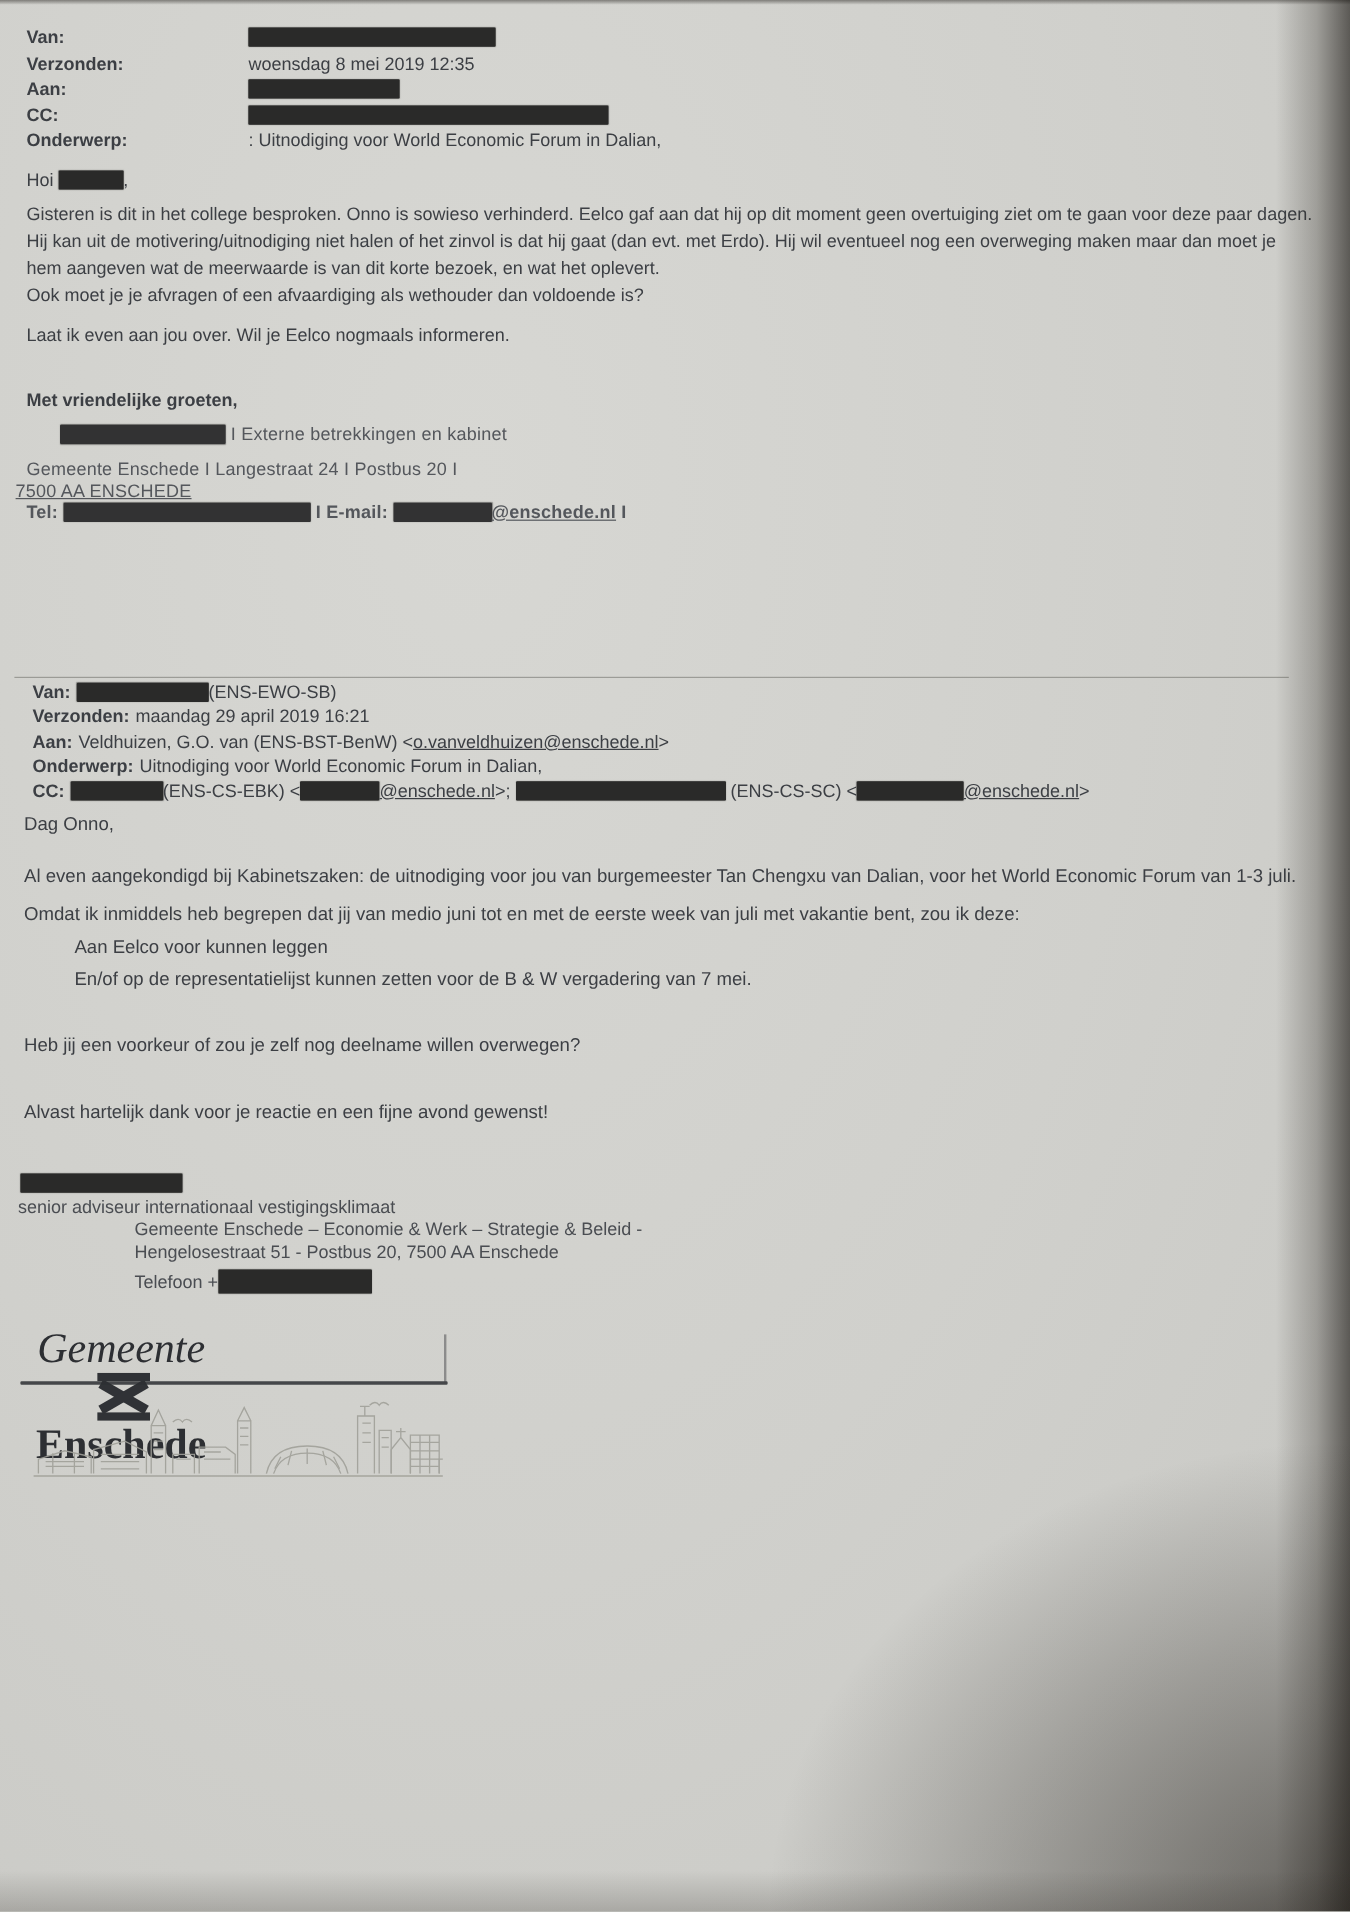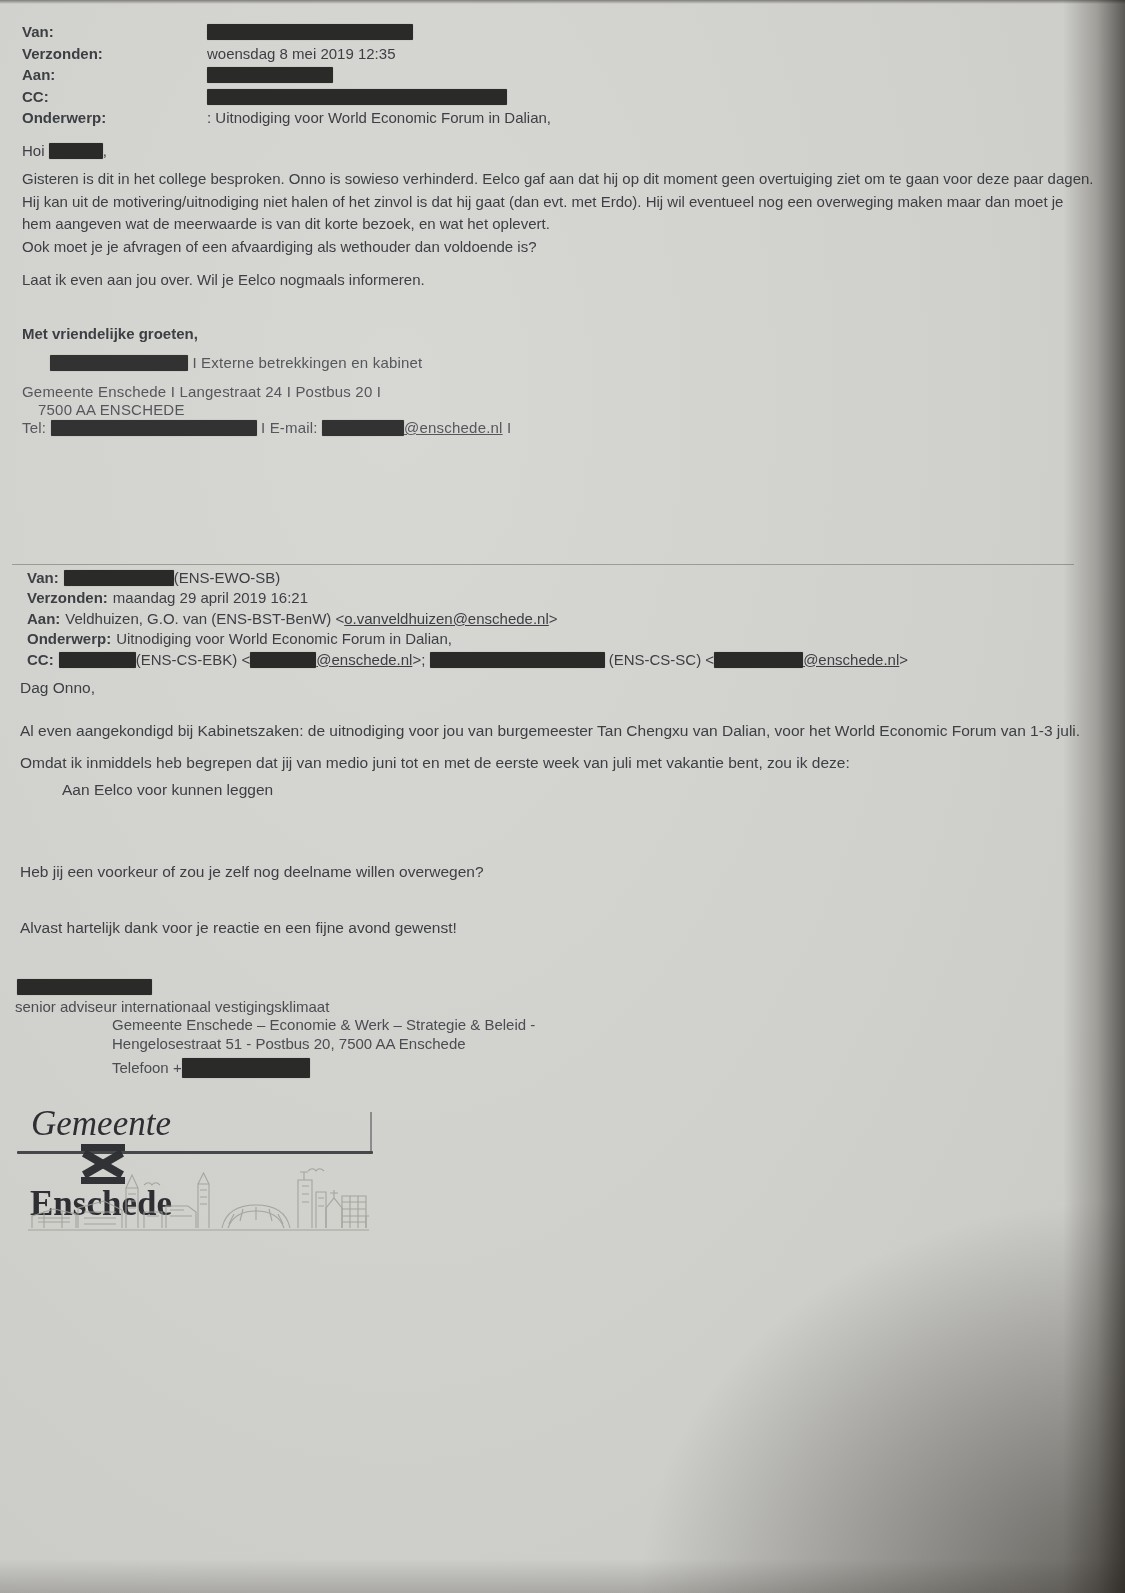--- a/index.html
+++ b/index.html
@@ -39,22 +39,22 @@
   .greeting{top:142px;left:22px;font-size:15px;}
   .parablock{left:22px;width:1078px;font-size:15px;line-height:22.6px;white-space:pre-line;}
   .p1{top:168px;}
   .p2{top:269px;}
   .closing{top:325px;left:22px;font-size:15px;font-weight:bold;}
 
   .sig1{font-size:15px;color:#54575c;letter-spacing:.2px;}
   .sig1 .redact{background:#323233;}
   .s1role{top:354px;left:22px;padding-left:28px;}
   .s1org{top:383px;left:22px;}
-  .s1city{top:401px;left:38px;}
-  .s1tel{top:419px;left:22px;}
+  .s1city{top:401px;left:13px;text-decoration:underline;}
+  .s1tel{top:419px;left:22px;font-weight:bold;}
 
   .sepline{top:564px;left:12px;width:1062px;height:1px;background:rgba(110,110,104,.55);}
 
   
   .e2header{top:569px;left:27px;font-size:15px;}
   .e2row{height:20.4px;white-space:nowrap;}
 
   .e2greet{top:679px;left:20px;font-size:15.5px;}
   .e2p{left:20px;width:1080px;font-size:15.5px;}
   .e2p1{top:722px;}
@@ -153,20 +153,21 @@
       <span class="lbl">CC:</span><span class="redact w77"></span><span>(ENS-CS-EBK) &lt;</span><span class="redact w66"></span><span class="u">@enschede.nl</span><span>&gt;;</span>
       <span class="redact w175"></span>
       <span>(ENS-CS-SC) &lt;</span><span class="redact w89"></span><span class="u">@enschede.nl</span><span>&gt;</span>
     </div>
   </div>
 
   <div class="abs e2greet">Dag Onno,</div>
   <div class="abs e2p e2p1">Al even aangekondigd bij Kabinetszaken: de uitnodiging voor jou van burgemeester Tan Chengxu van Dalian, voor het World Economic Forum van 1-3 juli.</div>
   <div class="abs e2p e2p2">Omdat ik inmiddels heb begrepen dat jij van medio juni tot en met de eerste week van juli met vakantie bent, zou ik deze:</div>
   <div class="abs e2opt1">Aan Eelco voor kunnen leggen</div>
+  <div class="abs e2opt2">En/of op de representatielijst kunnen zetten voor de B &amp; W vergadering van 7 mei.</div>
   <div class="abs e2p e2p3">Heb jij een voorkeur of zou je zelf nog deelname willen overwegen?</div>
   <div class="abs e2p e2p4">Alvast hartelijk dank voor je reactie en een fijne avond gewenst!</div>
 
   <div class="abs s2bar">
     <span class="redact w135"></span>
   </div>
   <div class="abs sig2 s2role">senior adviseur internationaal vestigingsklimaat</div>
   <div class="abs sig2 s2org">Gemeente Enschede – Economie &amp; Werk – Strategie &amp; Beleid -</div>
   <div class="abs sig2 s2addr">Hengelosestraat 51 - Postbus 20, 7500 AA Enschede</div>
   <div class="abs sig2 s2tel">

